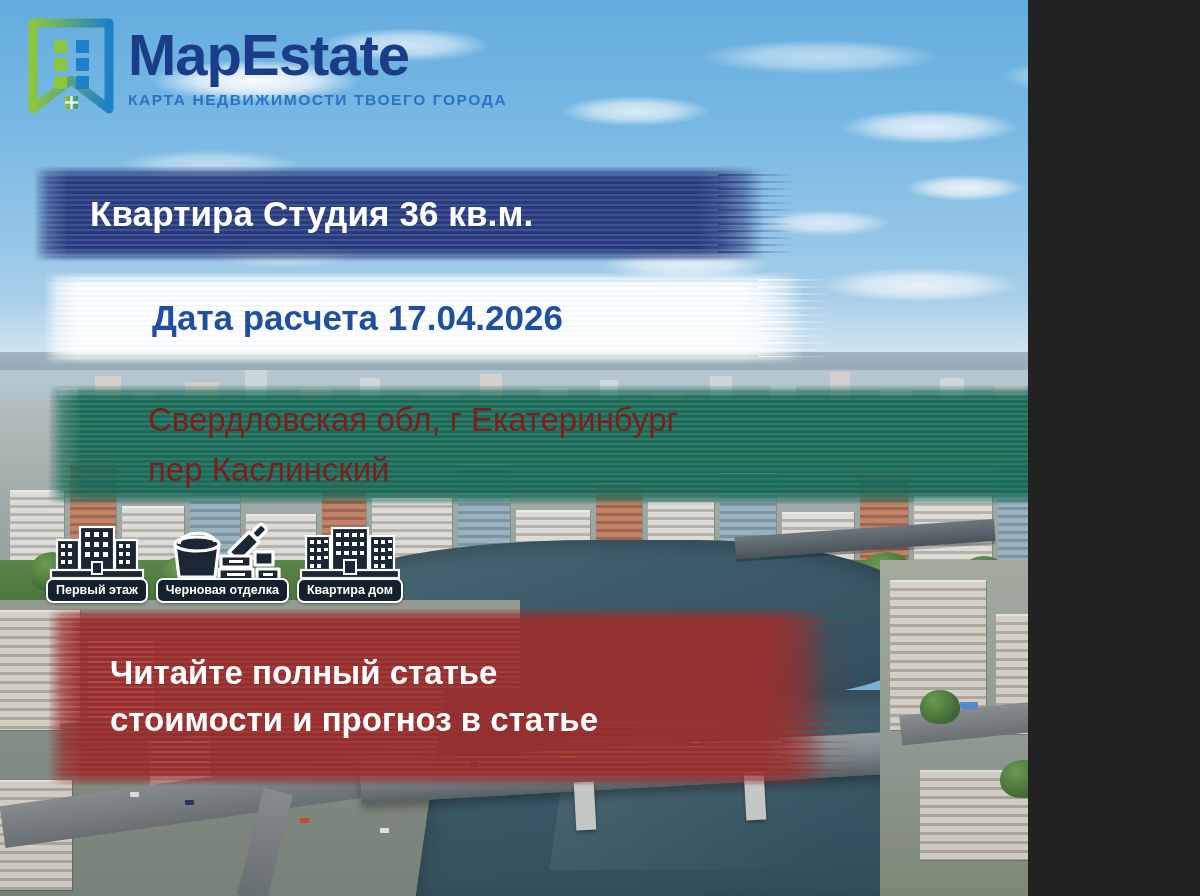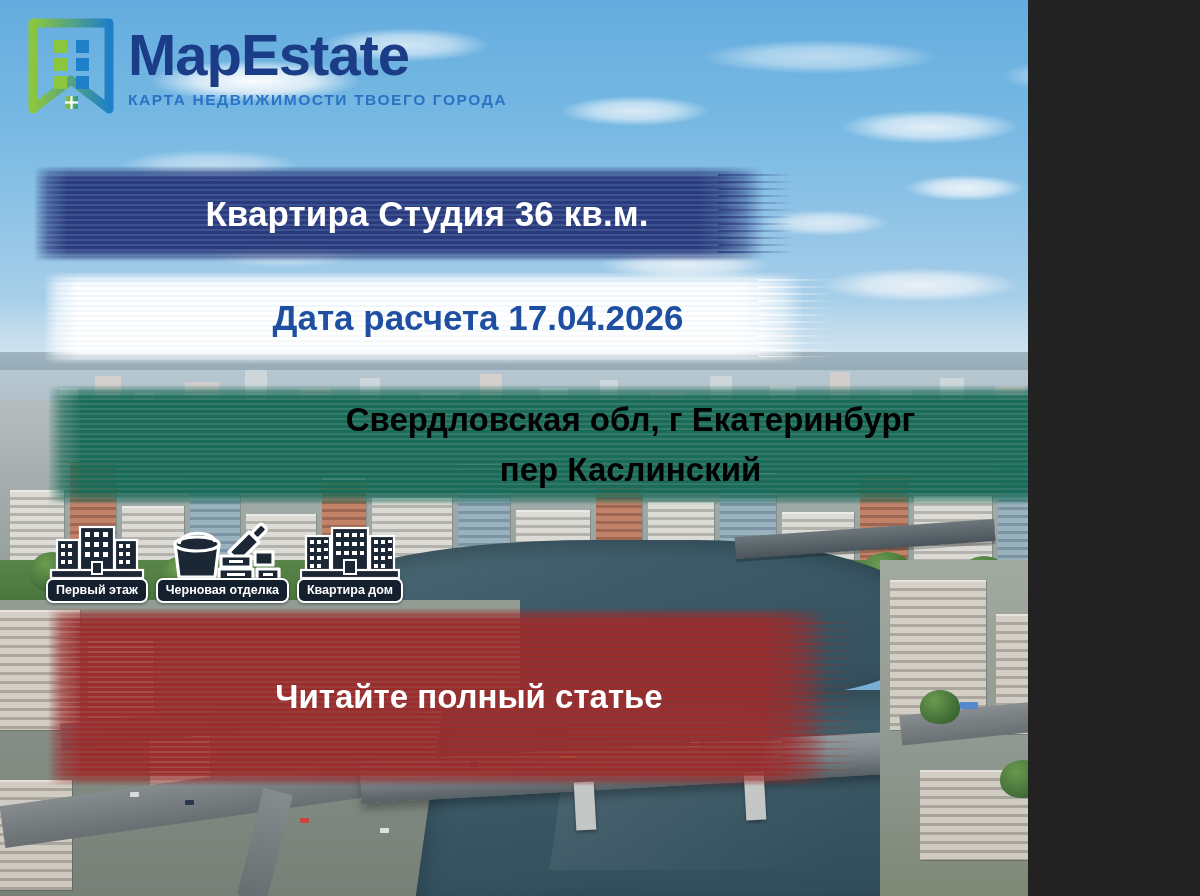--- a/index.html
+++ b/index.html
@@ -184,41 +184,41 @@
     mask-composite: intersect;
   }
   
   .brush::after {
     content:""; position:absolute; top:8%; right:-34px; width:80px; height:84%;
     background: repeating-linear-gradient(180deg, var(--c) 0px, var(--c) 2px, rgba(0,0,0,0) 2px, rgba(0,0,0,0) 7px);
     -webkit-mask-image: linear-gradient(90deg, rgba(0,0,0,.9), rgba(0,0,0,0) 95%);
     mask-image: linear-gradient(90deg, rgba(0,0,0,.9), rgba(0,0,0,0) 95%);
     opacity:.85;
   }
-  .banner .btext { position:relative; z-index:2;text-align:center; }
+  .banner .btext { position:relative; z-index:2; }
 
   
   #banner-title { left:34px; top:166px; width:730px; height:96px; }
   #banner-title .btext {
     padding-left:56px; color:#ffffff;
     font-size:35px; font-weight:700; letter-spacing:.1px;
   }
 
   
   #banner-date { left:44px; top:272px; width:760px; height:92px; }
   #banner-date .btext {
     padding-left:108px; color:#1F4FA0;
     font-size:35px; font-weight:700;
   }
 
   
   #banner-address { left:48px; top:385px; width:1065px; height:120px; }
   #banner-address .btext {
-    padding-left:100px; color:#000000;
-    font-size:33px; font-weight:700; line-height:1.52;
+    padding-left:100px; color:#7f1d1d;
+    font-size:33px; font-weight:400; line-height:1.52;
   }
 
   
   #banner-cta { left:48px; top:608px; width:780px; height:178px; }
   #banner-cta .btext {
     padding-left:62px; color:#ffffff;
     font-size:33px; font-weight:700; line-height:1.42;
   }
 
   
@@ -525,16 +525,17 @@
       </svg>
       <div class="badge-label">Квартира дом</div>
     </div>
 
   </div>
 
   <div class="banner" id="banner-cta">
     <div class="brush" style="--c:#9B2D2D;"></div>
     <div class="btext">
       <div>Читайте полный статье</div>
+      <div>стоимости и прогноз в статье</div>
     </div>
   </div>
 
 </div>
 
 </body></html>

